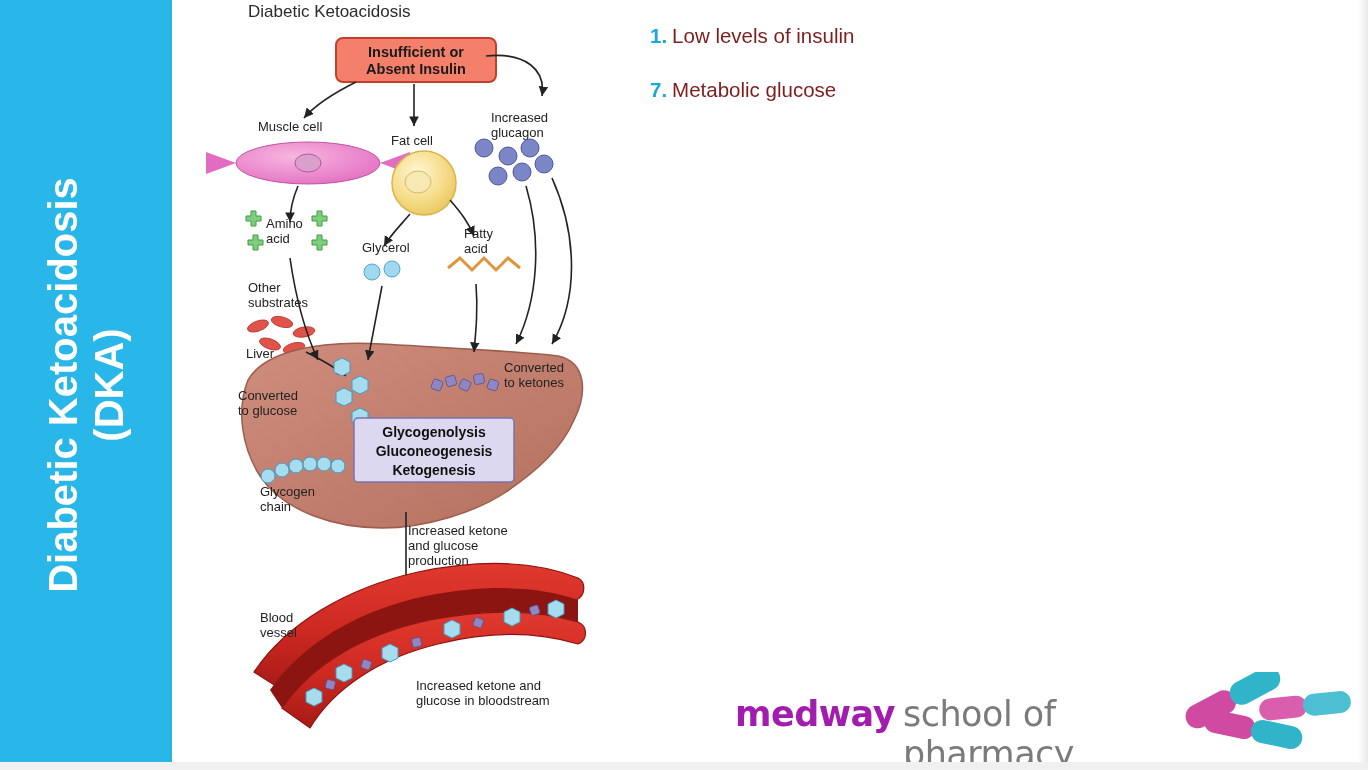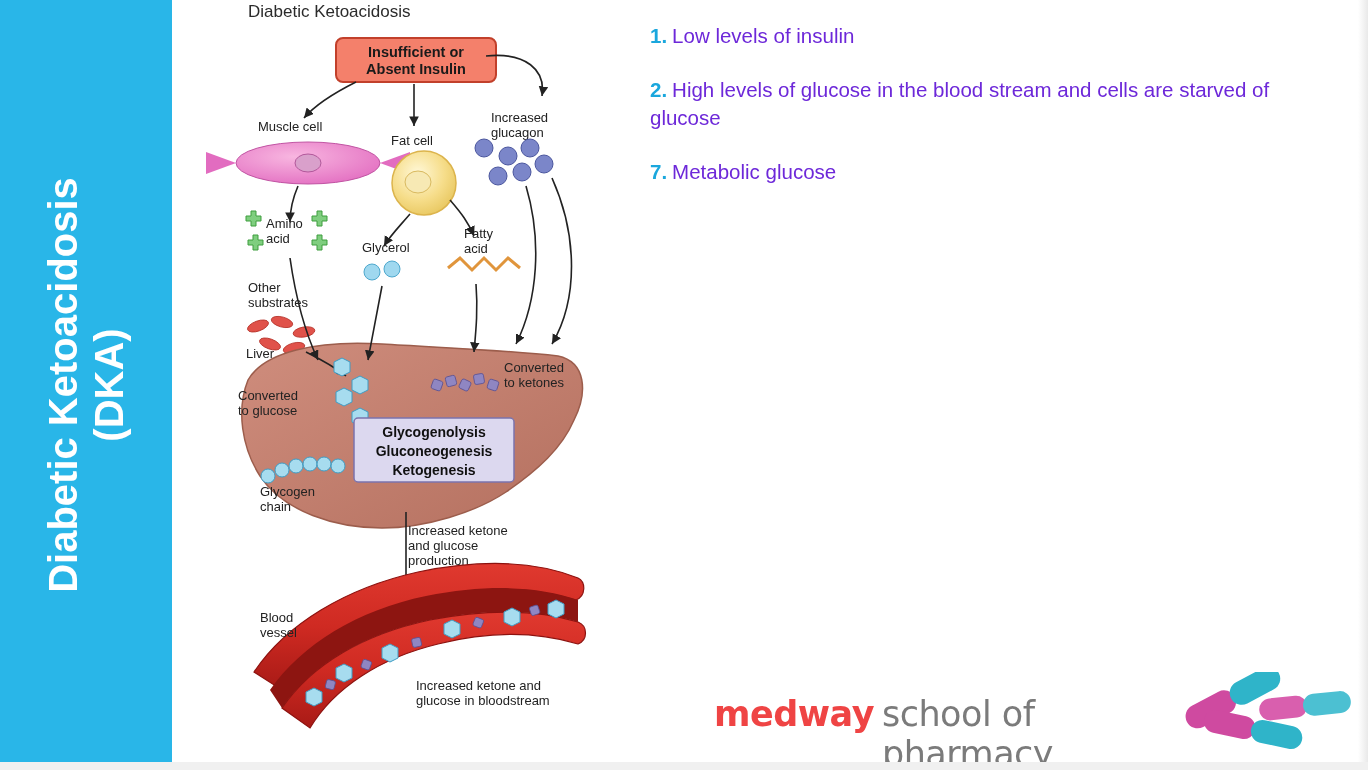--- a/index.html
+++ b/index.html
@@ -52,29 +52,30 @@
     margin-bottom:27px;
     font-size:20.5px;
     line-height:1.33;
     color:#202020;
   }
   .point .num{
     color:#1aa7dd;
     font-weight:bold;
     margin-right:5px;
   }
-  .point .txt{color:#6d28d9;}
+  .point .txt{color:#7f1d1d;}
 
   
   .logo{
     position:absolute;left:714px;top:694px;width:470px;height:46px;
   }
   .logo .medway{
-    font-size:35px;font-weight:bold;color:#ef4444;letter-spacing:-0.5px;
+    font-size:35px;font-weight:bold;color:#a21caf;letter-spacing:-0.5px;
     font-family:"DejaVu Sans", sans-serif;
+    margin-left:21px;
   }
   .logo .sop{
     font-size:35px;color:#7b7b7b;letter-spacing:-0.5px;margin-left:8px;
     font-family:"DejaVu Sans", sans-serif;
   }
   .logo-row{display:flex;align-items:baseline;}
 
   .pills{position:absolute;right:10px;bottom:18px;width:185px;height:80px;}
 
   .right-edge{
@@ -266,23 +267,20 @@
       <text x="230" y="690" font-size="13" fill="#222" font-family="Liberation Sans, sans-serif">Increased ketone and</text>
       <text x="230" y="705" font-size="13" fill="#222" font-family="Liberation Sans, sans-serif">glucose in bloodstream</text>
     </svg>
   </div>
 
   <div class="points">
     <div class="point">
       <span class="num">1.</span><span class="txt">Low levels of insulin</span>
     </div>
     <div class="point">
-      <span class="num">2.</span><span class="txt">High levels of glucose in the blood stream and cells are starved of glucose</span>
-    </div>
-    <div class="point">
       <span class="num">7.</span><span class="txt">Metabolic glucose</span>
     </div>
   </div>
 
   <div class="logo">
     <div class="logo-row">
       <span class="medway">medway</span>
       <span class="sop">school of pharmacy</span>
     </div>
   </div>

